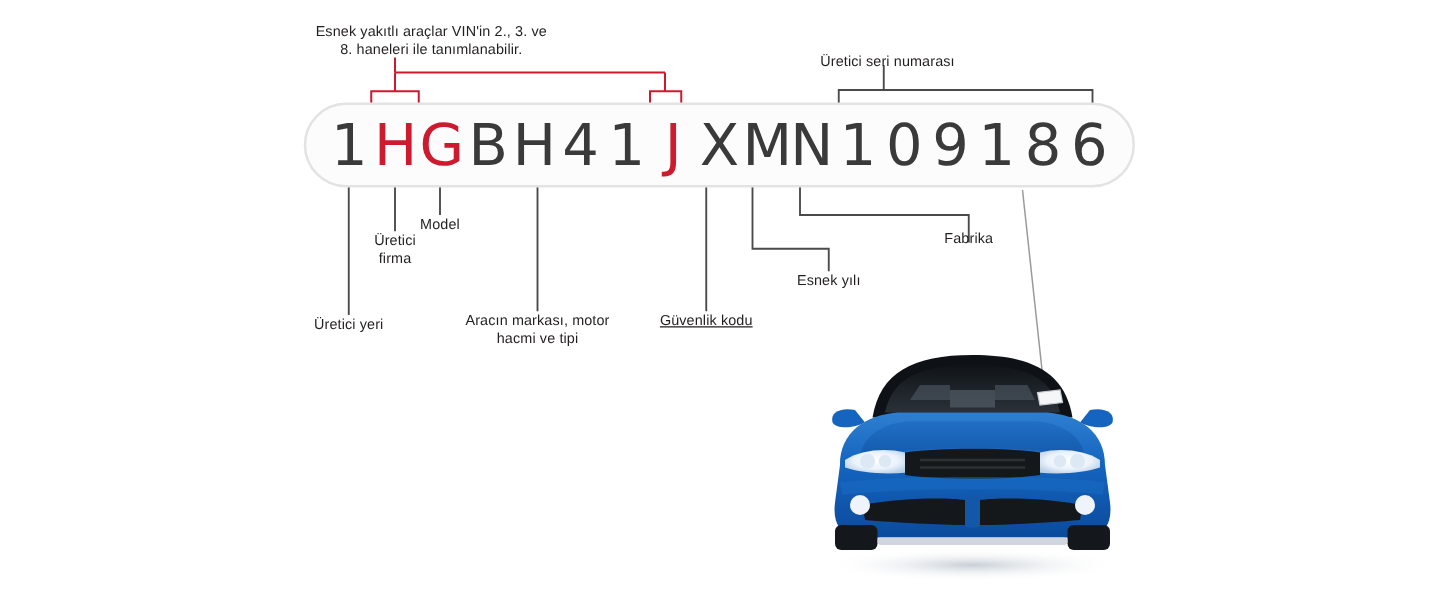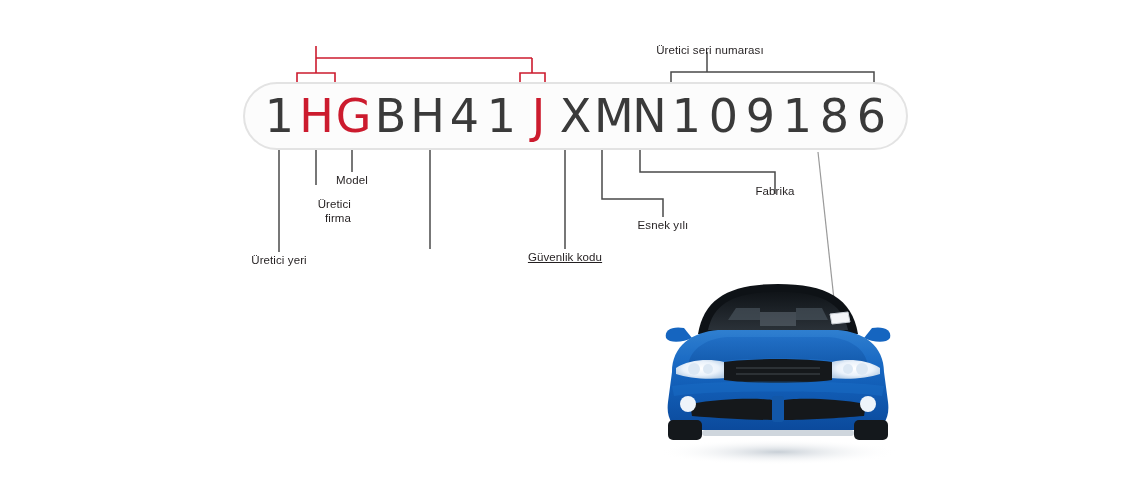--- a/index.html
+++ b/index.html
@@ -159,30 +159,34 @@
       <span class="ch">M</span>
       <span class="ch">N</span>
       <span class="ch">1</span>
       <span class="ch">0</span>
       <span class="ch">9</span>
       <span class="ch">1</span>
       <span class="ch">8</span>
       <span class="ch">6</span>
     </div>
 
+  <div class="note ctr" style="left:230px; top:20px; width:230px;">Esnek yakıtlı araçlar VIN'in 2., 3. ve
+8. haneleri ile tanımlanabilir.</div>
 
   <div class="note ctr" style="left:630px; top:44px; width:160px;">Üretici seri numarası</div>
 
   <div class="note ctr" style="left:229px; top:254px; width:100px;">Üretici yeri</div>
 
-  <div class="note ctr" style="left:281px; top:198px; width:70px;text-align:right;">Üretici
+  <div class="note ctr" style="left:281px; top:187px; width:70px;">Üretici
 firma</div>
 
   <div class="note ctr" style="left:326px; top:174px; width:52px;">Model</div>
 
+  <div class="note ctr" style="left:352px; top:251px; width:156px;">Aracın markası, motor
+hacmi ve tipi</div>
 
   <div class="note ctr" style="left:516px; top:251px; width:98px;text-decoration:underline;">Güvenlik kodu</div>
 
   <div class="note ctr" style="left:627px; top:219px; width:72px;">Esnek yılı</div>
 
   <div class="note ctr" style="left:744px; top:185px; width:62px;">Fabrika</div>
 
   <svg id="car" viewBox="0 0 292 200" xmlns="http://www.w3.org/2000/svg">
     <defs>
       <linearGradient id="bodyGrad" x1="0" y1="0" x2="0" y2="1">

